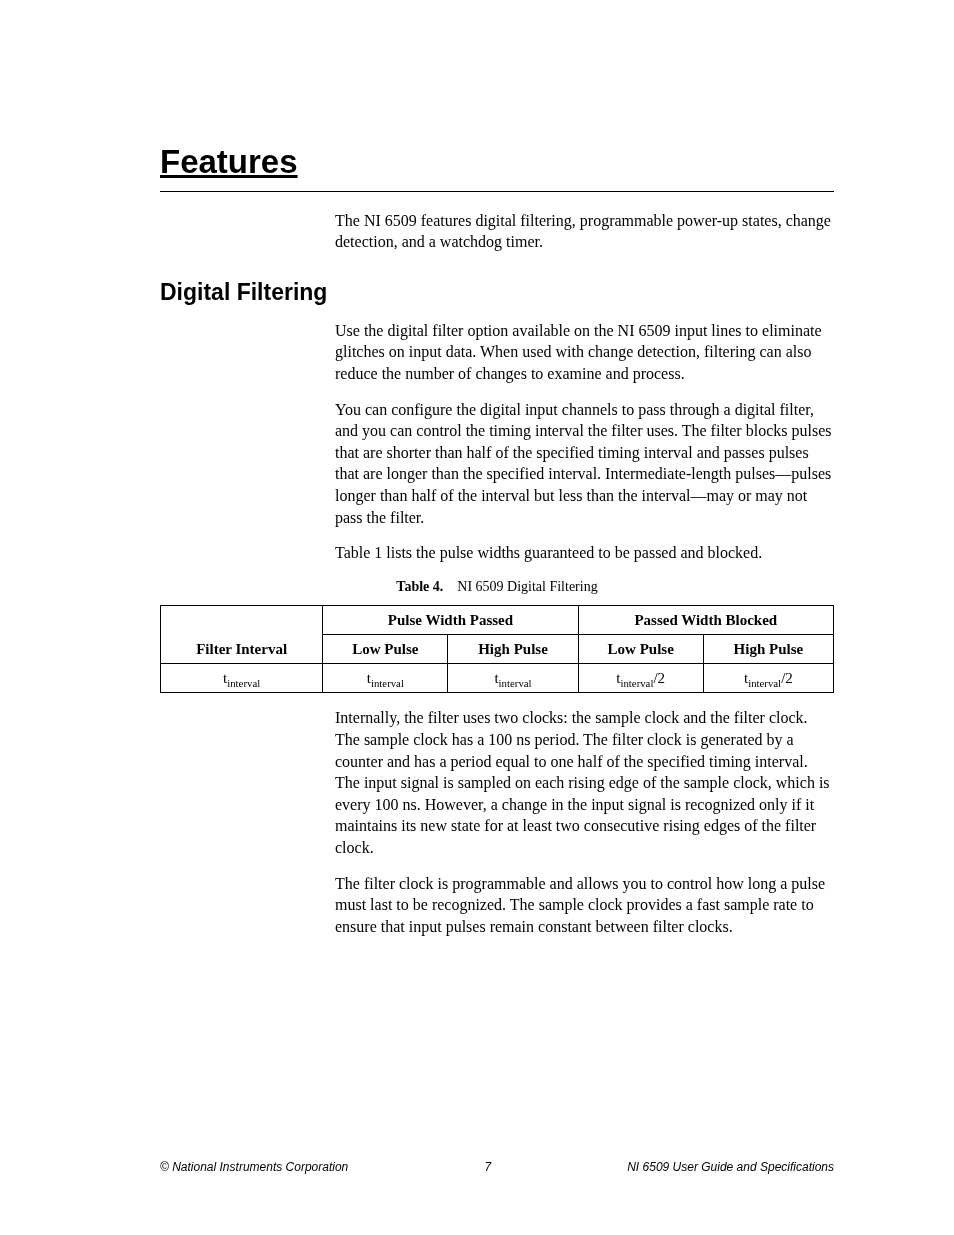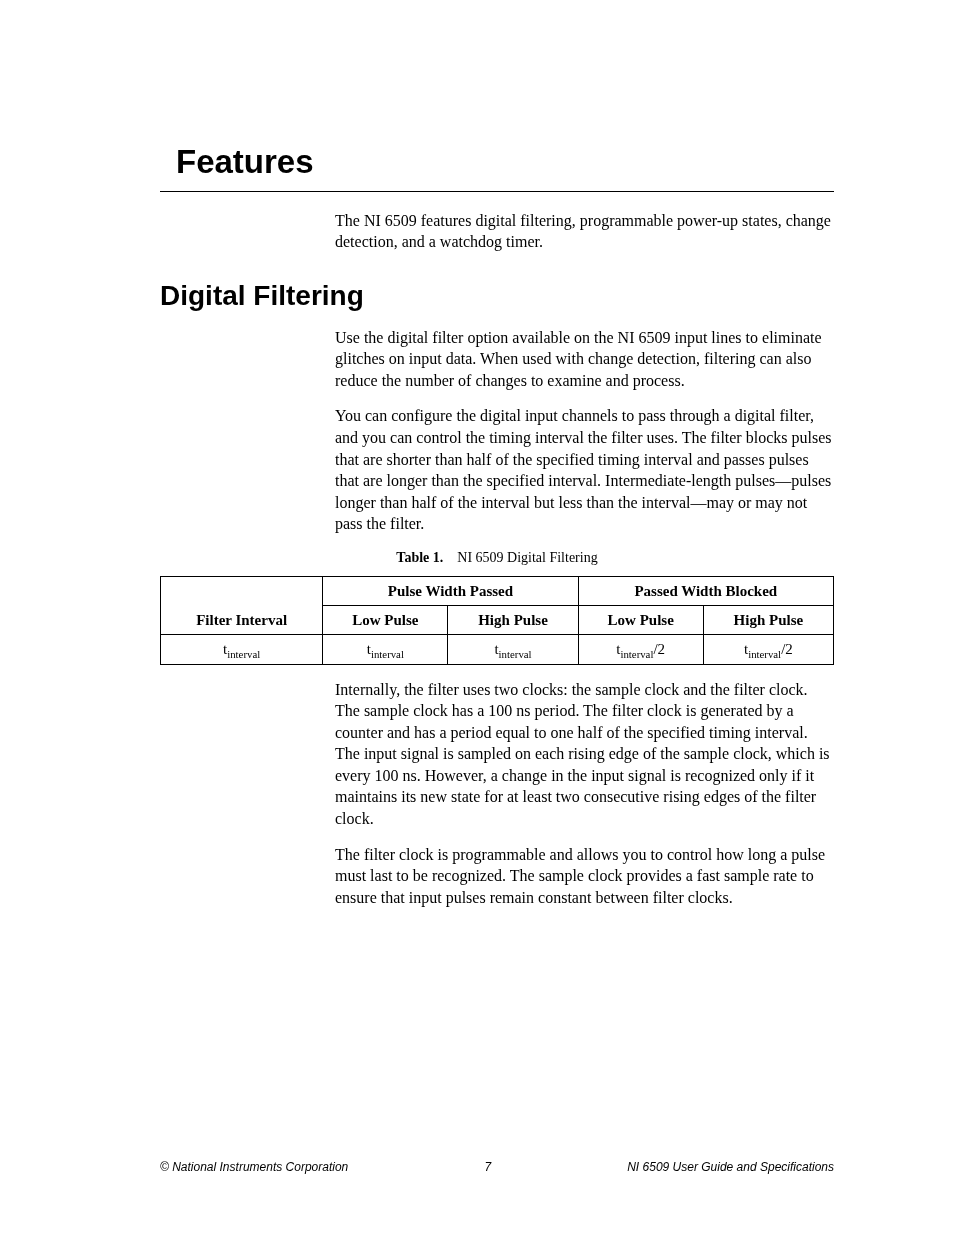--- a/index.html
+++ b/index.html
@@ -17,32 +17,33 @@
     box-sizing: border-box;
     padding: 140px 120px 60px 160px;
     position: relative;
   }
   .h1 {
     font-family: "Arial Narrow", Arial, Helvetica, sans-serif;
     font-weight: 700;
     font-stretch: condensed;
     font-size: 33px;
     letter-spacing: 0px;
-    margin: 0 0 6px 16px;
+    margin: 0 0 6px 0;
+    text-decoration: underline;
   }
   .h1-rule {
     border: none;
     border-top: 1.5px solid #000;
     margin: 0 0 18px 0;
   }
   .h2 {
     font-family: "Arial Narrow", Arial, Helvetica, sans-serif;
     font-weight: 700;
     font-stretch: condensed;
-    font-size: 28px;
+    font-size: 23px;
     margin: 24px 0 12px 0;
   }
   .body-block {
     margin-left: 175px;
   }
   .body-block p {
     margin: 0 0 14px 0;
     text-align: left;
   }
   .table-caption {
@@ -109,24 +110,25 @@
 
   <div class="body-block">
     <p>The NI 6509 features digital filtering, programmable power-up states, change detection, and a watchdog timer.</p>
   </div>
 
   <h2 class="h2">Digital Filtering</h2>
 
   <div class="body-block">
     <p>Use the digital filter option available on the NI 6509 input lines to eliminate glitches on input data. When used with change detection, filtering can also reduce the number of changes to examine and process.</p>
     <p>You can configure the digital input channels to pass through a digital filter, and you can control the timing interval the filter uses. The filter blocks pulses that are shorter than half of the specified timing interval and passes pulses that are longer than the specified interval. Intermediate-length pulses—pulses longer than half of the interval but less than the interval—may or may not pass the filter.</p>
+    <p>Table 1 lists the pulse widths guaranteed to be passed and blocked.</p>
   </div>
 
   <div class="table-caption">
-    <span class="bold">Table 1.</span>
+    <span class="bold">Table 4.</span>
     <span>&nbsp;&nbsp;</span>
     <span class="cap-text">NI 6509 Digital Filtering</span>
   </div>
 
   <table class="filter">
     <thead>
       <tr>
         <th rowspan="2" style="vertical-align: bottom;">Filter Interval</th>
         <th colspan="2">Pulse Width Passed</th>
         <th colspan="2">Passed Width Blocked</th>

